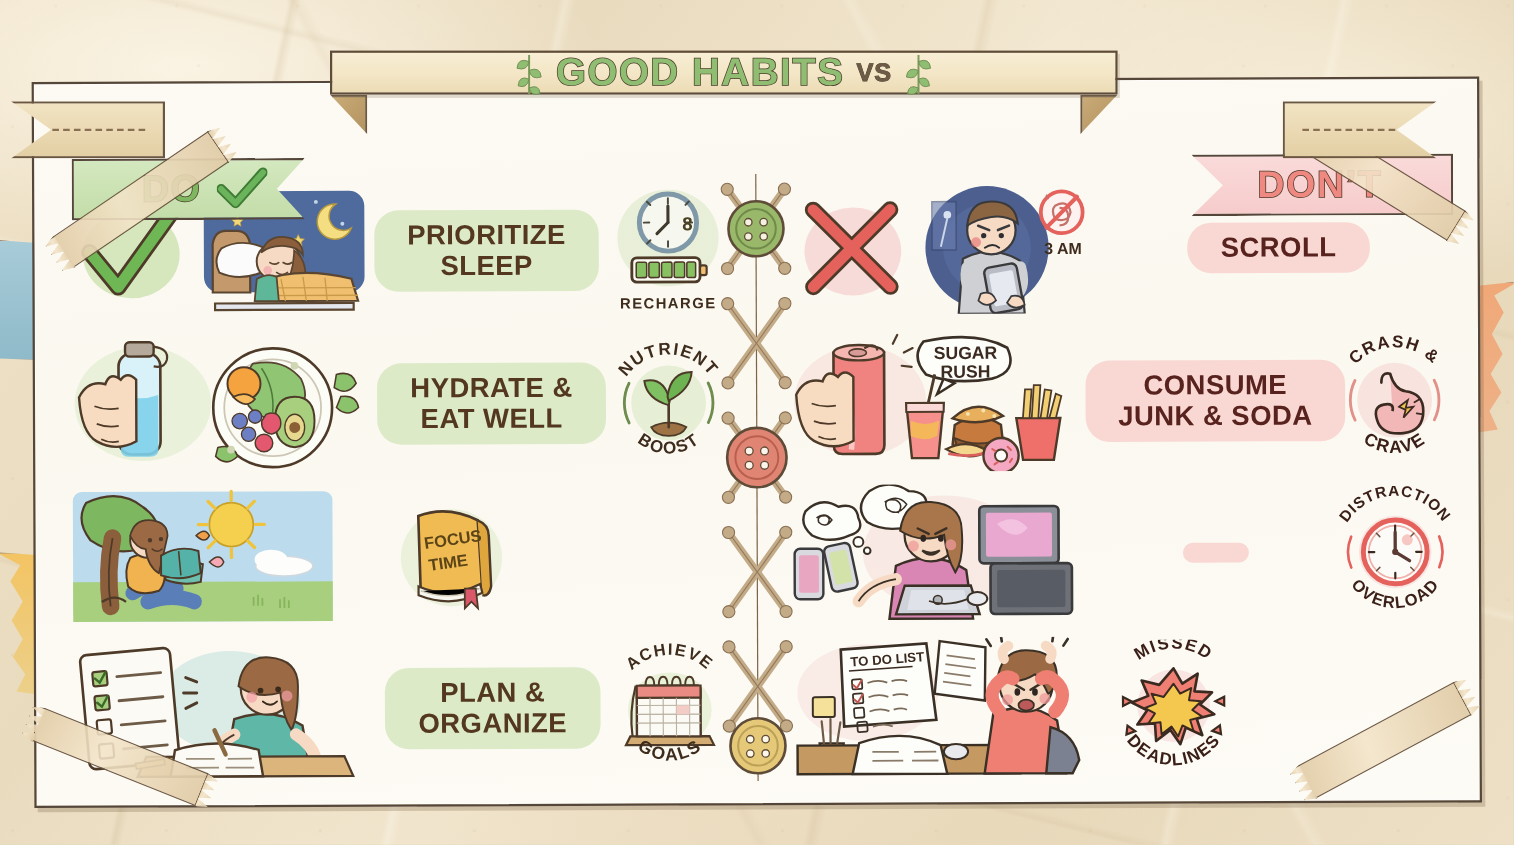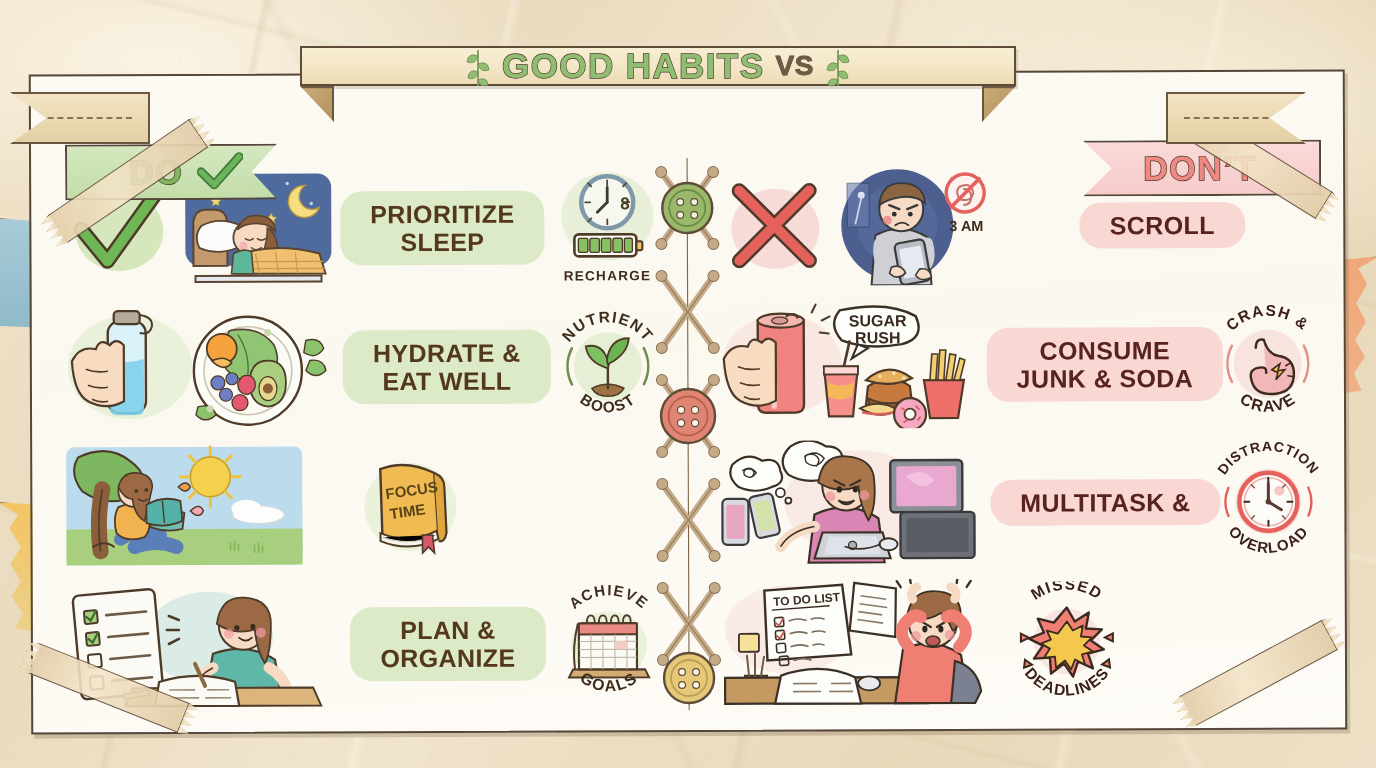--- a/index.html
+++ b/index.html
@@ -119,21 +119,21 @@
     border:2.4px solid #5f4c38;
     box-shadow: 2px 3px 0 rgba(120,98,70,.22);
     display:flex; align-items:center; justify-content:center; gap:11px;margin-top:28px;
   }
   #ribbon-body .leaf-l, #ribbon-body .leaf-r { width:26px; height:44px; flex:0 0 auto; }
   .ttl {
     font-size:35px; font-weight:bold; letter-spacing:1.4px;
     -webkit-text-stroke:1.3px #4b3a2a; paint-order:stroke fill;
   }
   .ttl.good { color:#8fbd72; }
-  .ttl.vs   { color:#6d5b47; font-size:28px; -webkit-text-stroke:.8px #4b3a2a; letter-spacing:.6px;text-align:right; }
+  .ttl.vs   { color:#6d5b47; font-size:23px; -webkit-text-stroke:.8px #4b3a2a; letter-spacing:.6px;text-align:right; }
   .ttl.bad  { color:#e98b83; }
 
   
   .flag {
     position:absolute; top:68px; height:56px; z-index:55;
     border:2.4px solid #55463a;
     display:flex; align-items:center; gap:14px;
   }
   #flag-do {
     left:34px; width:212px;
@@ -856,21 +856,20 @@
 
           <path d="M104 92 h60 l8 26 h-76z" fill="#cfd2d8" stroke="#3a3026" stroke-width="2.2"></path>
           <path d="M110 96 h48 l4 18 h-56z" fill="#dfe2e8"></path>
           <circle cx="134" cy="105" r="4" fill="#b0b4bb" stroke="#3a3026" stroke-width="1.4"></circle>
           <ellipse cx="170" cy="104" rx="9" ry="6" fill="#e8eaee" stroke="#3a3026" stroke-width="1.8"></ellipse>
           <path d="M162 104 q-20 8 -36 2" fill="none" stroke="#3a3026" stroke-width="1.6"></path>
         </svg>
       </div>
       <div class="label-wrap">
         <div class="label">
-          <div>MULTITASK &amp;</div>
         </div>
       </div>
       <div class="badge">
         <div class="arc-badge">
           <svg width="120" height="120" viewBox="0 0 120 120">
             <defs>
               <path id="arcTopD" d="M9 60 A51 51 0 0 1 111 60"></path>
               <path id="arcBotD" d="M11 62 A49 49 0 0 0 109 62"></path>
             </defs>
             <circle cx="60" cy="60" r="33" fill="#f7dcd8" opacity=".7"></circle>

